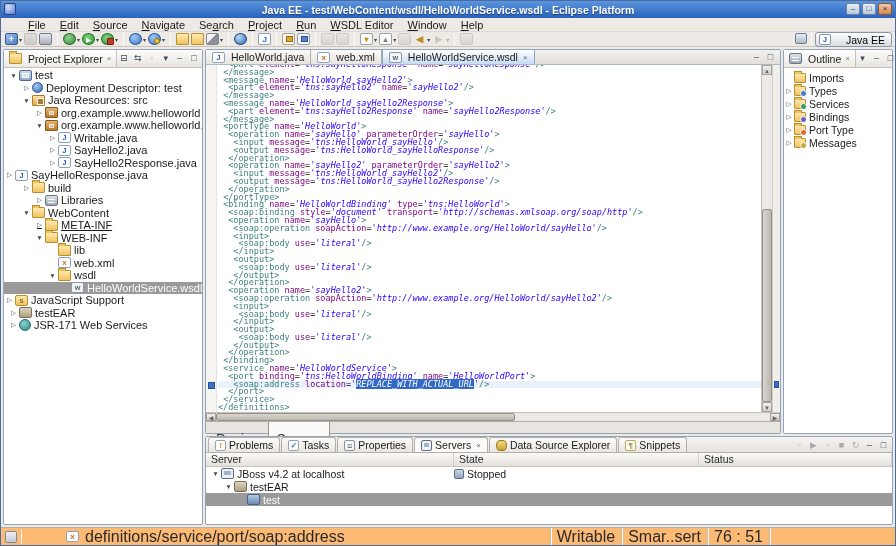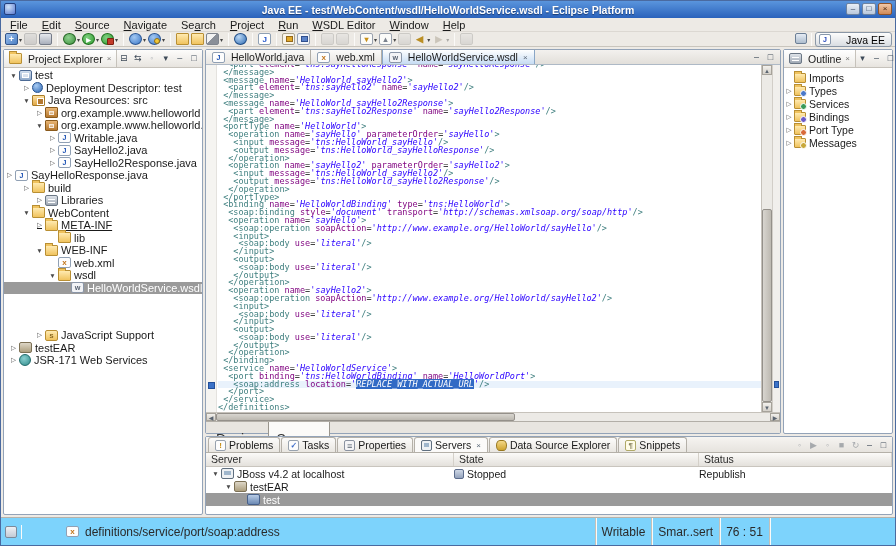--- a/index.html
+++ b/index.html
@@ -10,21 +10,21 @@
 
 
 .titlebar{height:17px;flex:none;position:relative;background:linear-gradient(#5a95dd,#2a62bb);display:flex;align-items:center;justify-content:center}
 .wtitle{color:#fff;font-weight:bold;font-size:10.5px;text-shadow:0 1px 1px #1a3a70}
 .wicon{position:absolute;left:3px;top:2px;width:12px;height:12px;border-radius:2px;background:radial-gradient(circle at 35% 30%,#cfe2f8,#5a7ad0);border:1px solid #24407e}
 .wbtns{position:absolute;right:3px;top:2px;display:flex;gap:2px}
 .wbtn{width:14px;height:12px;border-radius:2px;background:linear-gradient(#e8eef6,#b9c8dc);border:1px solid #6d82a0;font-size:8px;line-height:10px;text-align:center;color:#23344e;cursor:default}
 .wbtn.close{background:linear-gradient(#f0c8a8,#d08a58);border-color:#91542a;color:#3c1e08}
 
 
-.menubar{height:14px;flex:none;display:flex;align-items:center;background:#edeae5;border-bottom:1px solid #dcd8d2;padding-left:2px}
+.menubar{height:14px;flex:none;display:flex;align-items:center;background:#edeae5;border-bottom:1px solid #dcd8d2;padding-left:20px}
 .mitem{padding:0 7px;font-size:11px;line-height:14px;cursor:default}
 
 
 .toolbar{height:15px;flex:none;display:flex;align-items:center;background:#edeae5;border-bottom:1px solid #c9c5bd;position:relative;padding-left:3px}
 .tbleft{display:flex;align-items:center;height:15px}
 .tbtn{display:flex;align-items:center;padding:0 1px;height:15px}
 .tbtn.disabled{opacity:.4;filter:grayscale(.8)}
 .dd{font-size:6px;color:#444;margin-left:1px}
 .tbi{display:inline-block;width:13px;height:12px;border-radius:2px;position:relative}
 .tbi::after{position:absolute;left:0;right:0;top:0;bottom:0;text-align:center;font:bold 8px/12px "Liberation Sans",sans-serif}
@@ -187,21 +187,21 @@
 .btools{margin-left:auto;display:flex;align-items:center;gap:1px;padding-right:2px}
 .sheader{height:14px;flex:none;display:grid;grid-template-columns:248px 245px 1fr;background:linear-gradient(#fbfaf8,#e4e1dc);border-bottom:1px solid #c9c5be;font-size:10.5px;color:#2a2a2a}
 .sheader span{padding-left:5px;border-right:1px solid #d4d0c9;line-height:13px;overflow:hidden}
 .srows{flex:1}
 .srow{display:grid;grid-template-columns:248px 245px 1fr;height:13px;align-items:center;font-size:10.5px;white-space:nowrap}
 .srow.selected{background:#9a9a9a;color:#fff}
 .scell{display:flex;align-items:center;overflow:hidden}
 .srow .ic{margin-right:3px}
 
 
-.statusbar{height:28px;flex:none;display:flex;align-items:center;background:#7dd3fc;border-top:1px solid #b6b2aa;font-size:12px;color:#2a2a2a}
+.statusbar{height:18px;flex:none;display:flex;align-items:center;background:#fdba74;border-top:1px solid #b6b2aa;font-size:16px;color:#2a2a2a}
 .sb-dock{width:12px;height:12px;margin-left:4px;background:linear-gradient(#eef0f4,#c3cbd6);border:1px solid #7d8a9a;border-radius:2px}
 .sb-sep{width:1px;height:14px;background:#c4c0b8;border-right:1px solid #fbfaf8;margin:0 4px}
 .sb-path{display:flex;align-items:center;gap:3px;margin-left:40px}
 .sb-right{margin-left:auto;display:flex;height:100%;align-items:stretch}
 .sb-field{display:flex;align-items:center;justify-content:center;min-width:50px;padding:0 6px;border-left:1px solid #c4c0b8;box-shadow:inset 1px 0 0 #fbfaf8}
 .sb-field.empty{min-width:126px}
 </style>
 </head>
 <body>
 
@@ -451,46 +451,46 @@
           <div class="trow" style="padding-left: 17px;">
             <span class="arrow">▼</span>
             <span class="ic ic-folder"></span>
             <span class="tl">WebContent</span>
           </div>
           <div class="trow" style="padding-left: 30px; text-decoration: underline;">
             <span class="arrow">▷</span>
             <span class="ic ic-folder"></span>
             <span class="tl">META-INF</span>
           </div>
+          <div class="trow" style="padding-left: 30px;">
+            <span class="arrow">▼</span>
+            <span class="ic ic-folder"></span>
+            <span class="tl">WEB-INF</span>
+          </div>
           <div class="trow" style="padding-left: 43px;">
             <span class="arrow"></span>
             <span class="ic ic-folder"></span>
             <span class="tl">lib</span>
           </div>
-          <div class="trow" style="padding-left: 30px;">
-            <span class="arrow">▼</span>
-            <span class="ic ic-folder"></span>
-            <span class="tl">WEB-INF</span>
-          </div>
           <div class="trow" style="padding-left: 43px;">
             <span class="arrow"></span>
             <span class="ic ic-xmlfile"></span>
             <span class="tl">web.xml</span>
           </div>
           <div class="trow" style="padding-left: 43px; align-items: center;">
             <span class="arrow">▼</span>
             <span class="ic ic-folder"></span>
             <span class="tl">wsdl</span>
           </div>
           <div class="trow selected" style="padding-left: 56px;">
             <span class="arrow"></span>
             <span class="ic ic-wsdlfile"></span>
             <span class="tl">HelloWorldService.wsdl</span>
           </div>
-          <div class="trow" style="padding-left: 30px; margin-top: 35px;">
+          <div class="trow" style="">
             <span class="arrow">▷</span>
             <span class="ic ic-jssup"></span>
             <span class="tl">JavaScript Support</span>
           </div>
           <div class="trow" style="padding-left: 4px;">
             <span class="arrow">▷</span>
             <span class="ic ic-ear"></span>
             <span class="tl">testEAR</span>
           </div>
           <div class="trow" style="padding-left: 4px;">
@@ -664,21 +664,20 @@
         <div class="srow">
               <span class="scell" style="padding-left: 4px;">
                 <span class="arrow">▼</span>
                 <span class="ic ic-server"></span>
                 <span>JBoss v4.2 at localhost</span>
               </span>
               <span class="scell">
                 <span class="ic ic-state"></span>
                 <span>Stopped</span>
               </span>
-              <span class="scell">Republish</span>
             </div>
             <div class="srow">
               <span class="scell" style="padding-left: 17px;">
                 <span class="arrow">▼</span>
                 <span class="ic ic-ear"></span>
                 <span>testEAR</span>
               </span>
               <span class="scell">
 
                 <span></span>

